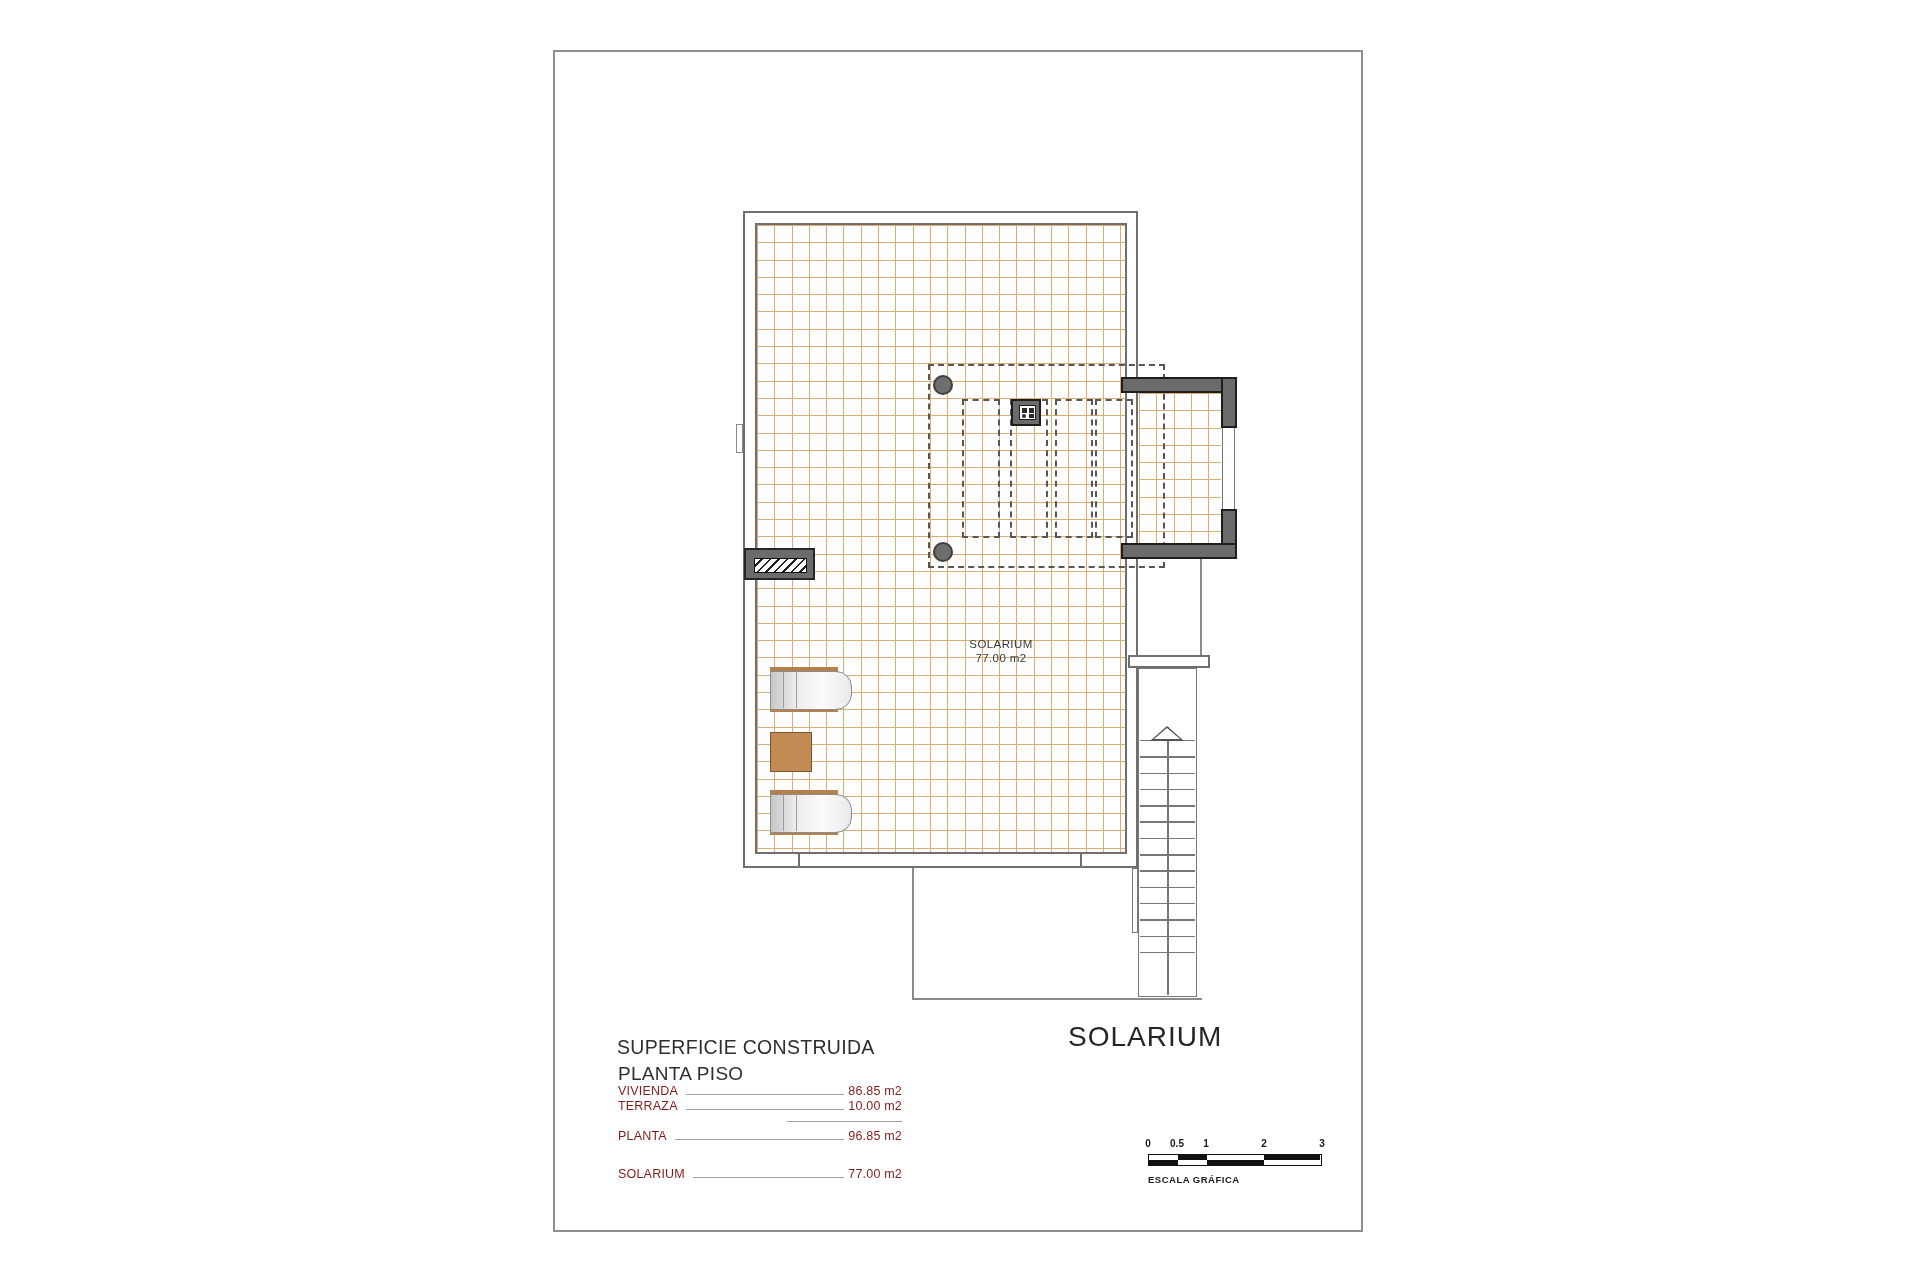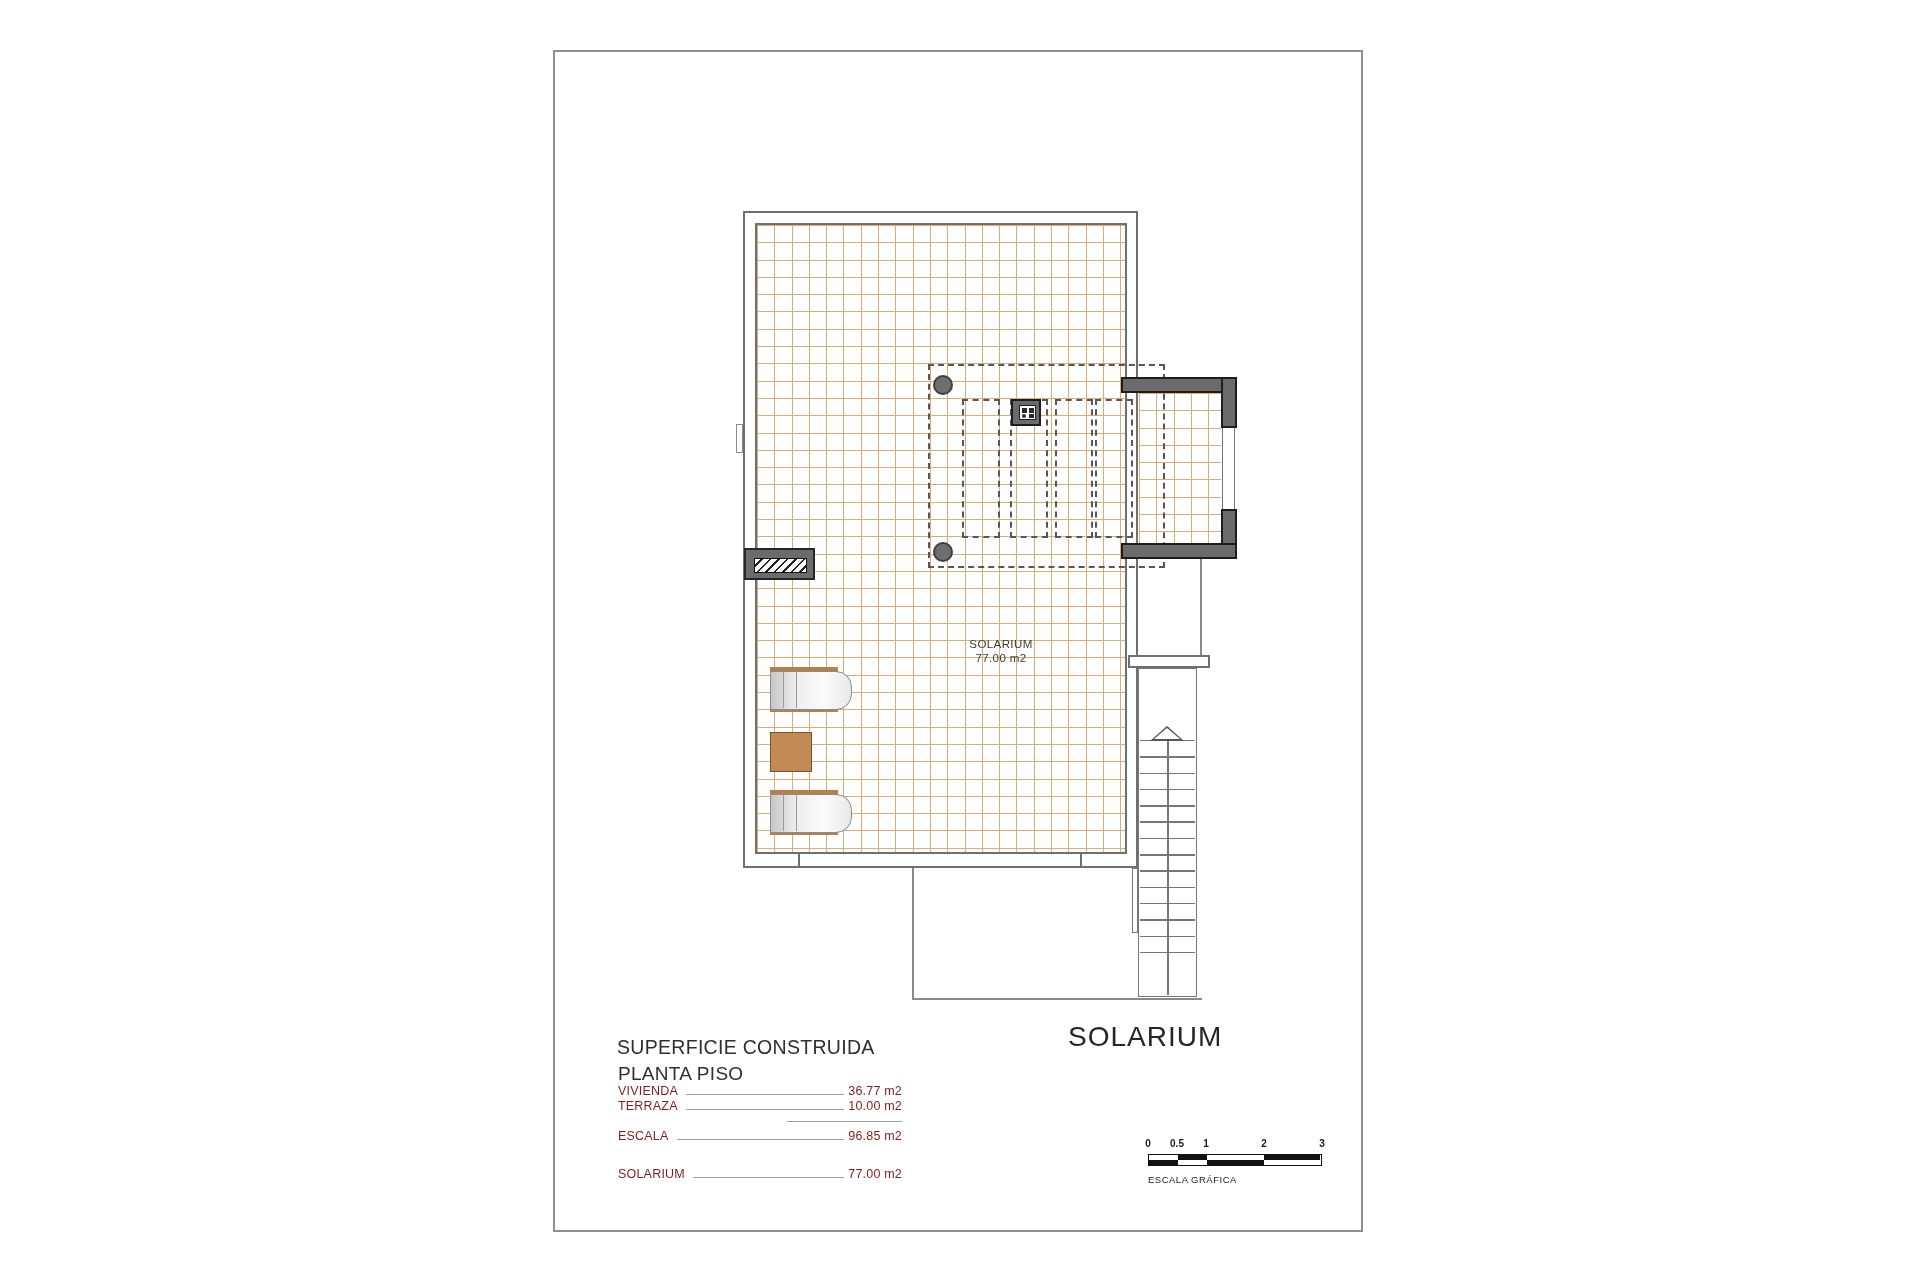--- a/index.html
+++ b/index.html
@@ -88,21 +88,21 @@
   .sum-line{left:787px;top:1121px;width:115px;height:1px;background:#a0a0a0;}
   .plan-title{left:1068px;top:1021px;font-size:28px;letter-spacing:1px;color:#262626;}
 
   
   .tick{top:1138px;width:30px;margin-left:-15px;text-align:center;font-size:10px;font-weight:bold;color:#1a1a1a;}
   .t0{left:1148px;} .t1{left:1177px;} .t2{left:1206px;} .t3{left:1264px;} .t4{left:1322px;}
   .sbar{left:1148px;top:1154px;width:174px;height:12px;border:1.5px solid #111;background:#fff;
     display:flex;flex-wrap:wrap;z-index:2;}
   .seg{height:4.5px;} .segb{background:#111;} .segw{background:#fff;}
   .w29{width:29px;} .w58{width:56.5px;}
-  .scale-caption{left:1148px;top:1174px;font-size:9.5px;font-weight:normal;letter-spacing:.5px;color:#1a1a1a;}
+  .scale-caption{left:1148px;top:1174px;font-size:9.5px;font-weight:bold;letter-spacing:.5px;color:#1a1a1a;}
 </style>
 </head>
 <body>
 
 <div id="canvas">
 
   <div class="abs page"></div>
 
   <div class="abs room-outer"></div>
   <div class="abs room-inner"></div>
@@ -168,30 +168,30 @@
     <div>SOLARIUM</div>
     <div>77.00 m2</div>
   </div>
 
   <div class="abs sum-title">SUPERFICIE CONSTRUIDA</div>
   <div class="abs sum-sub">PLANTA PISO</div>
 
   <div class="abs srow r1">
     <span>VIVIENDA</span>
     <span class="leader"></span>
-    <span class="val">36.77 m2</span>
+    <span class="val">86.85 m2</span>
   </div>
   <div class="abs srow r2">
     <span>TERRAZA</span>
     <span class="leader"></span>
     <span class="val">10.00 m2</span>
   </div>
   <div class="abs sum-line"></div>
   <div class="abs srow r3">
-    <span>ESCALA</span>
+    <span>PLANTA</span>
     <span class="leader"></span>
     <span class="val">96.85 m2</span>
   </div>
   <div class="abs srow r4">
     <span>SOLARIUM</span>
     <span class="leader"></span>
     <span class="val">77.00 m2</span>
   </div>
 
   <div class="abs plan-title">SOLARIUM</div>

